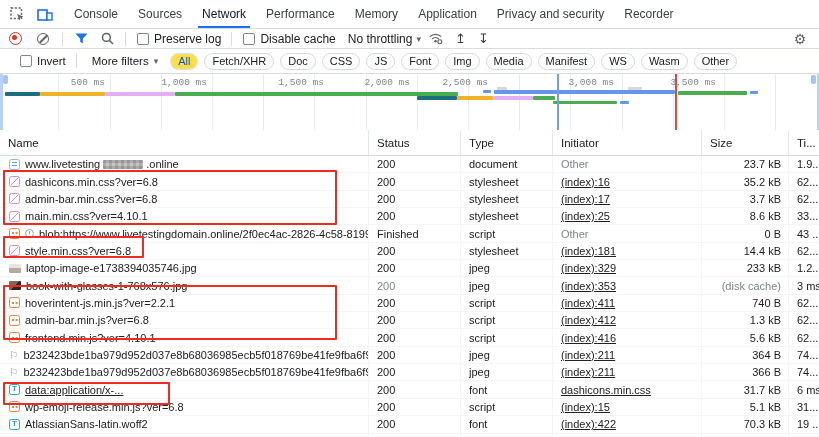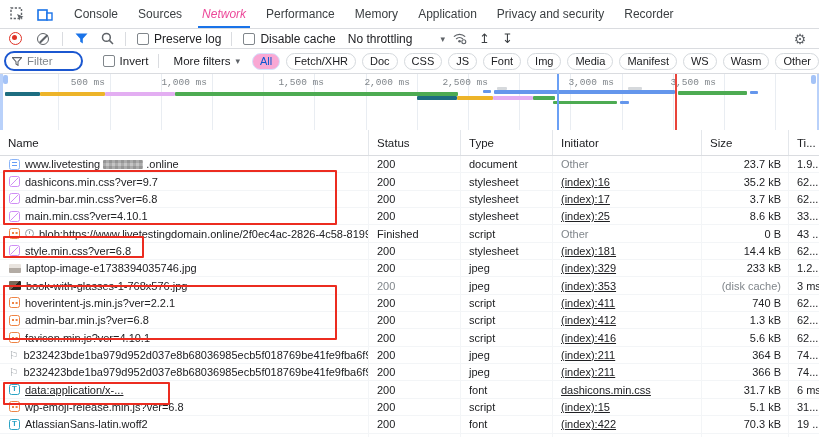--- a/index.html
+++ b/index.html
@@ -7,44 +7,44 @@
     position:relative;width:819px;height:437px;overflow:hidden;
     font-family:"Liberation Sans",sans-serif;color:#202124;background:#fff;
     outline:1px solid #d3d7dc;
   }
   
   .tabbar{position:absolute;left:0;top:0;width:819px;height:28px;display:flex;align-items:center;border-bottom:1px solid #dadce0;background:#fff;}
   .tabbar .sq-icons{display:flex;align-items:center;gap:10px;padding:0 10px 0 8px;}
   .tabbar .ibtn{width:18px;height:18px;display:flex;align-items:center;justify-content:center;}
   .tabs{display:flex;align-items:center;height:100%;}
   .tab{padding:0 10px;font-size:12px;color:#3c4043;height:100%;display:flex;align-items:center;position:relative;white-space:nowrap;cursor:default;}
-  .tab.active{color:#ec4899;font-style:italic;}
+  .tab.active{color:#0f172a;}
   .tab.active::after{content:"";position:absolute;left:6px;right:6px;bottom:0;height:2px;background:#1a73e8;}
   .glyph-btn{width:22px;height:22px;display:flex;align-items:center;justify-content:center;color:#5f6368;font-size:14px;}
   
   .toolbar{position:absolute;left:0;top:29px;width:819px;height:19px;display:flex;align-items:center;border-bottom:1px solid #dadce0;background:#fff;font-size:12px;}
   .rec{width:11px;height:11px;border:1.6px solid #df3226;border-radius:50%;margin:0 7px 0 9px;position:relative;}
   .rec::after{content:"";position:absolute;left:2.1px;top:2.1px;width:5px;height:5px;border-radius:50%;background:#df3226;}
   .clear{width:10px;height:10px;border:1.5px solid #5f6368;border-radius:50%;margin:0 8px;position:relative;}
   .clear::after{content:"";position:absolute;left:-0.5px;top:4px;width:11px;height:1.5px;background:#5f6368;transform:rotate(-45deg);}
   .sep{width:1px;height:14px;background:#dadce0;margin:0 5px;}
   .chk{width:10px;height:10px;border:1.3px solid #80868b;border-radius:2px;background:#fff;margin:0 5px 0 6px;flex:none;}
   .tlabel{color:#202124;white-space:nowrap;}
-  .throttle{margin-left:12px;display:flex;align-items:center;gap:28px;color:#202124;}
+  .throttle{margin-left:12px;display:flex;align-items:center;gap:4px;color:#202124;}
   .caret{color:#5f6368;font-size:9px;}
   .toolbar .right-gear{margin-left:auto;margin-right:8px;}
   .icon12{width:14px;height:14px;display:flex;align-items:center;justify-content:center;margin:0 6px;}
   .arrowg{font-size:13px;color:#3c4043;margin:0 6px;line-height:1;}
   
   .filterrow{position:absolute;left:0;top:49px;width:819px;height:24px;display:flex;align-items:center;border-bottom:1px solid #dadce0;background:#fff;font-size:11.5px;}
   .fpill{margin-left:4px;width:258px;height:16px;border:2px solid #1b57d0;border-radius:10px;display:flex;align-items:center;padding:0 6px;gap:5px;background:#fff;}
   .fpill .ph{color:#80868b;font-size:11.5px;}
   .chips{display:flex;align-items:center;gap:6px;margin-left:12px;}
   .chip{padding:1.5px 7px;border:1px solid #d5d9dd;border-radius:9px;font-size:11px;color:#202124;white-space:nowrap;background:#fff;}
-  .chip.active{background:#f9a8d4;border-color:#d3e3fd;color:#0b57d0;text-align:right;}
+  .chip.active{background:#fde047;border-color:#d3e3fd;color:#0b57d0;text-align:right;}
   .invert{display:flex;align-items:flex-end;margin-left:14px;}
   .morefilters{display:flex;align-items:center;gap:5px;margin-left:10px;white-space:nowrap;}
   
   .overview{position:absolute;left:0;top:74px;width:819px;height:56px;background:#fff;border-bottom:1px solid #e4e7eb;}
   .gridline{position:absolute;top:0;bottom:0;width:1px;background:#e9edf2;}
   .tick{position:absolute;top:3px;width:56px;text-align:right;font-size:9.5px;color:#80868b;font-family:Liberation Mono, monospace;}
   .ovbar{position:absolute;border-radius:1px;}
   .cursor{position:absolute;top:0;bottom:0;width:1.5px;}
   .edge-strip{position:absolute;top:0;bottom:0;width:2.5px;background:#b9d1fa;}
   .edge-notch{position:absolute;top:1px;width:5px;height:9px;background:#a4c3f7;border-radius:2px;}
@@ -147,26 +147,20 @@
         <circle cx="7" cy="9.4" r="1.4" fill="#5f6368"></circle>
         <circle cx="11.6" cy="10" r="2.1" fill="none" stroke="#5f6368" stroke-width="1.2"></circle>
       </svg>
     </span>
     <span class="arrowg">↥</span>
     <span class="arrowg">↧</span>
     <span class="glyph-btn right-gear">⚙</span>
   </div>
 
   <div class="filterrow">
-    <div class="fpill">
-      <svg width="10" height="9" viewBox="0 0 13 11">
-          <path d="M0.5 0.5 H12.5 L7.8 5.8 V10.5 L5.2 8.8 V5.8 Z" fill="none" stroke="#5f6368" stroke-width="1.4"></path>
-        </svg>
-      <span class="ph">Filter</span>
-    </div>
     <span class="invert">
       <span class="chk"></span>
       <span>Invert</span>
     </span>
     <span class="sep" style="margin-left:10px;"></span>
     <span class="morefilters">
       <span>More filters</span>
       <span class="caret">▾</span>
     </span>
     <div class="chips">
@@ -253,21 +247,21 @@
         <div class="cell">document</div>
         <div class="cell">
           <span class="muted">Other</span>
         </div>
         <div class="cell size">23.7 kB</div>
         <div class="cell">1.9...</div>
       </div>
       <div class="rrow">
         <div class="cell first">
           <span class="ic ic-css"></span>
-          <span>dashicons.min.css?ver=9.7</span>
+          <span>dashicons.min.css?ver=6.8</span>
         </div>
         <div class="cell">200</div>
         <div class="cell">stylesheet</div>
         <div class="cell">
           <span class="ilink">(index):16</span>
         </div>
         <div class="cell size">35.2 kB</div>
         <div class="cell">62...</div>
       </div>
       <div class="rrow">
@@ -371,21 +365,21 @@
         <div class="cell">script</div>
         <div class="cell">
           <span class="ilink">(index):412</span>
         </div>
         <div class="cell size">1.3 kB</div>
         <div class="cell">62...</div>
       </div>
       <div class="rrow">
         <div class="cell first">
           <span class="ic ic-js"></span>
-          <span>favicon.min.js?ver=4.10.1</span>
+          <span>frontend.min.js?ver=4.10.1</span>
         </div>
         <div class="cell">200</div>
         <div class="cell">script</div>
         <div class="cell">
           <span class="ilink">(index):416</span>
         </div>
         <div class="cell size">5.6 kB</div>
         <div class="cell">62...</div>
       </div>
       <div class="rrow">

